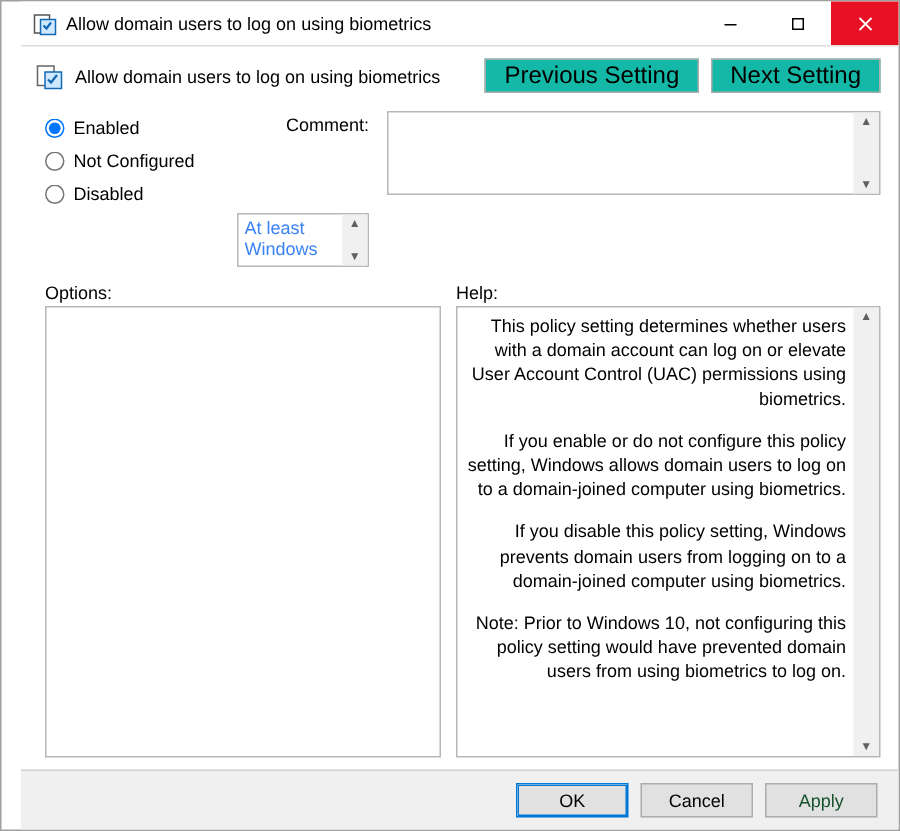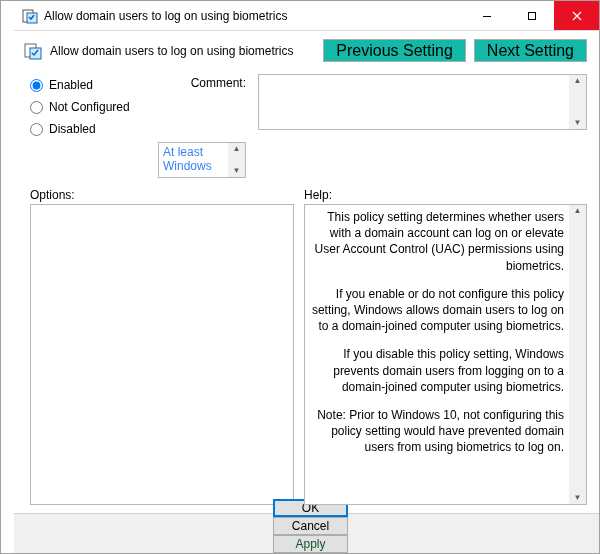--- a/index.html
+++ b/index.html
@@ -161,21 +161,20 @@
   .help-inner p { margin: 0 0 12px 0; }
   .footer {
     height: 40px;
     border-top: 1px solid #d0d0d0;
     margin-top: 8px;
     display: flex;
     align-items: center;
     justify-content: flex-end;
     padding: 0 14px;
     background: #f0f0f0;
-    flex-direction: column;
   }
   .footer button {
     width: 75px;
     height: 23px;
     margin-left: 8px;
     background: #e1e1e1;
     border: 1px solid #adadad;
     font-family: inherit;
     font-size: 12px;
     cursor: default;

